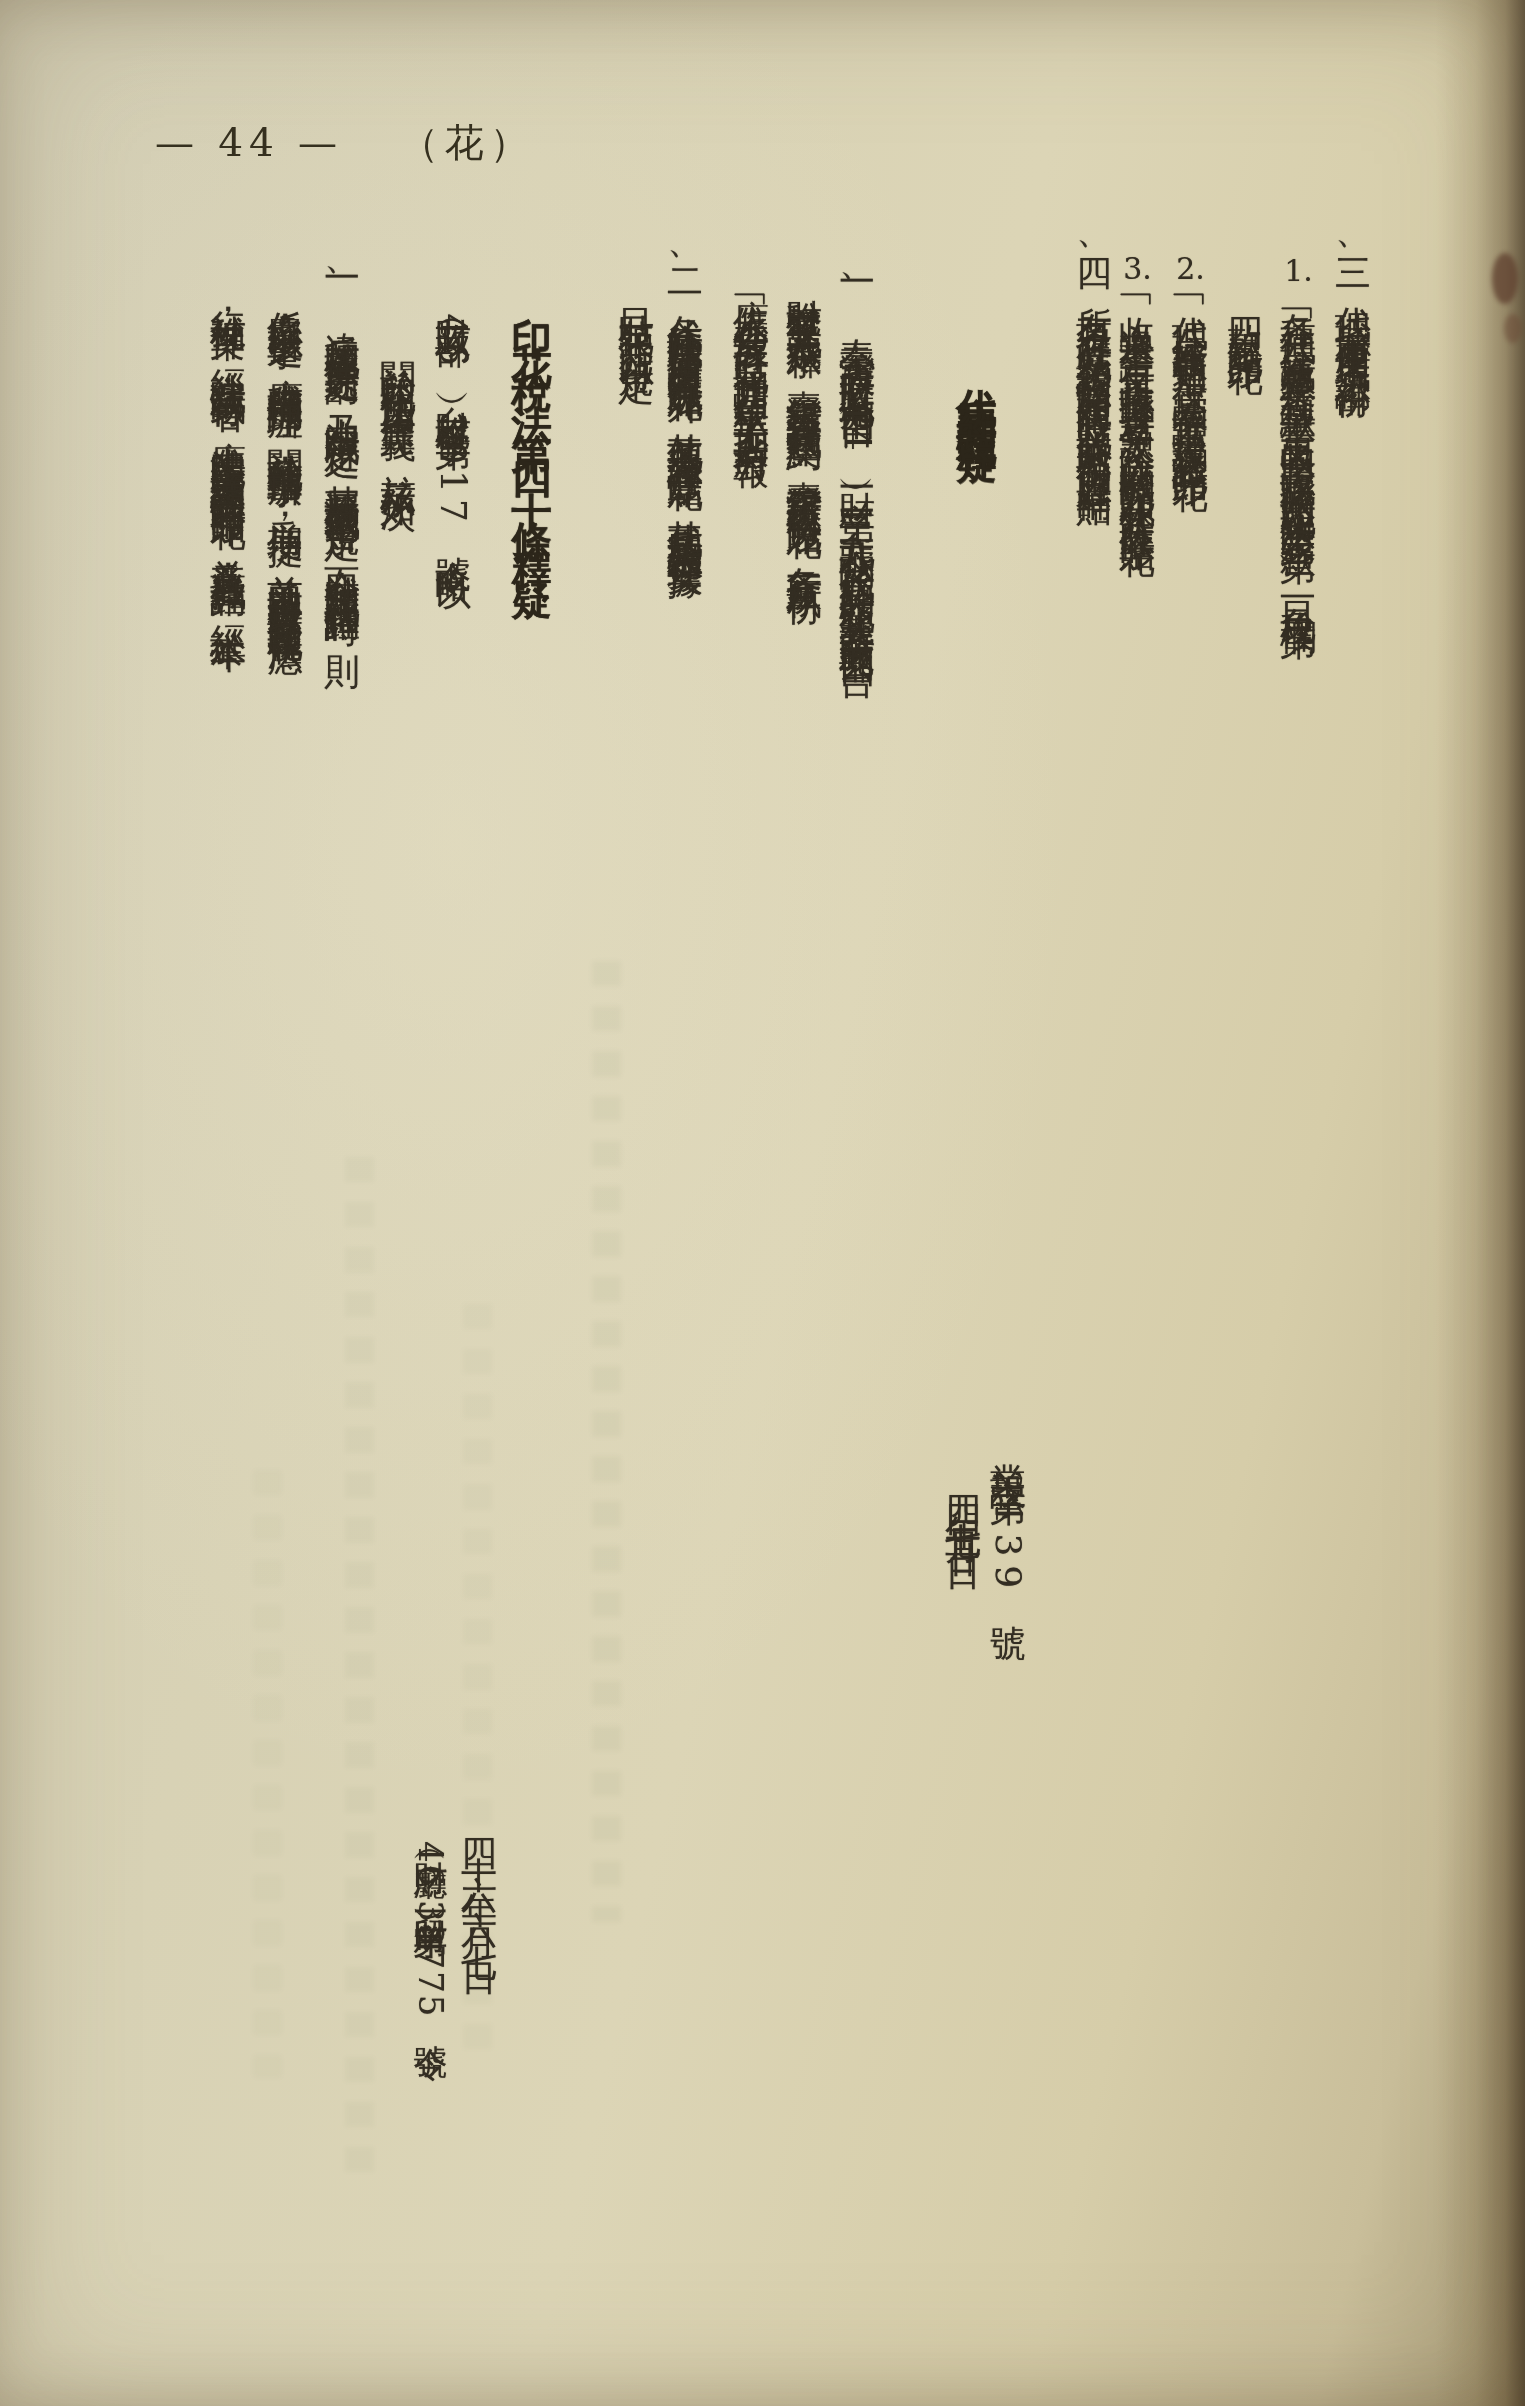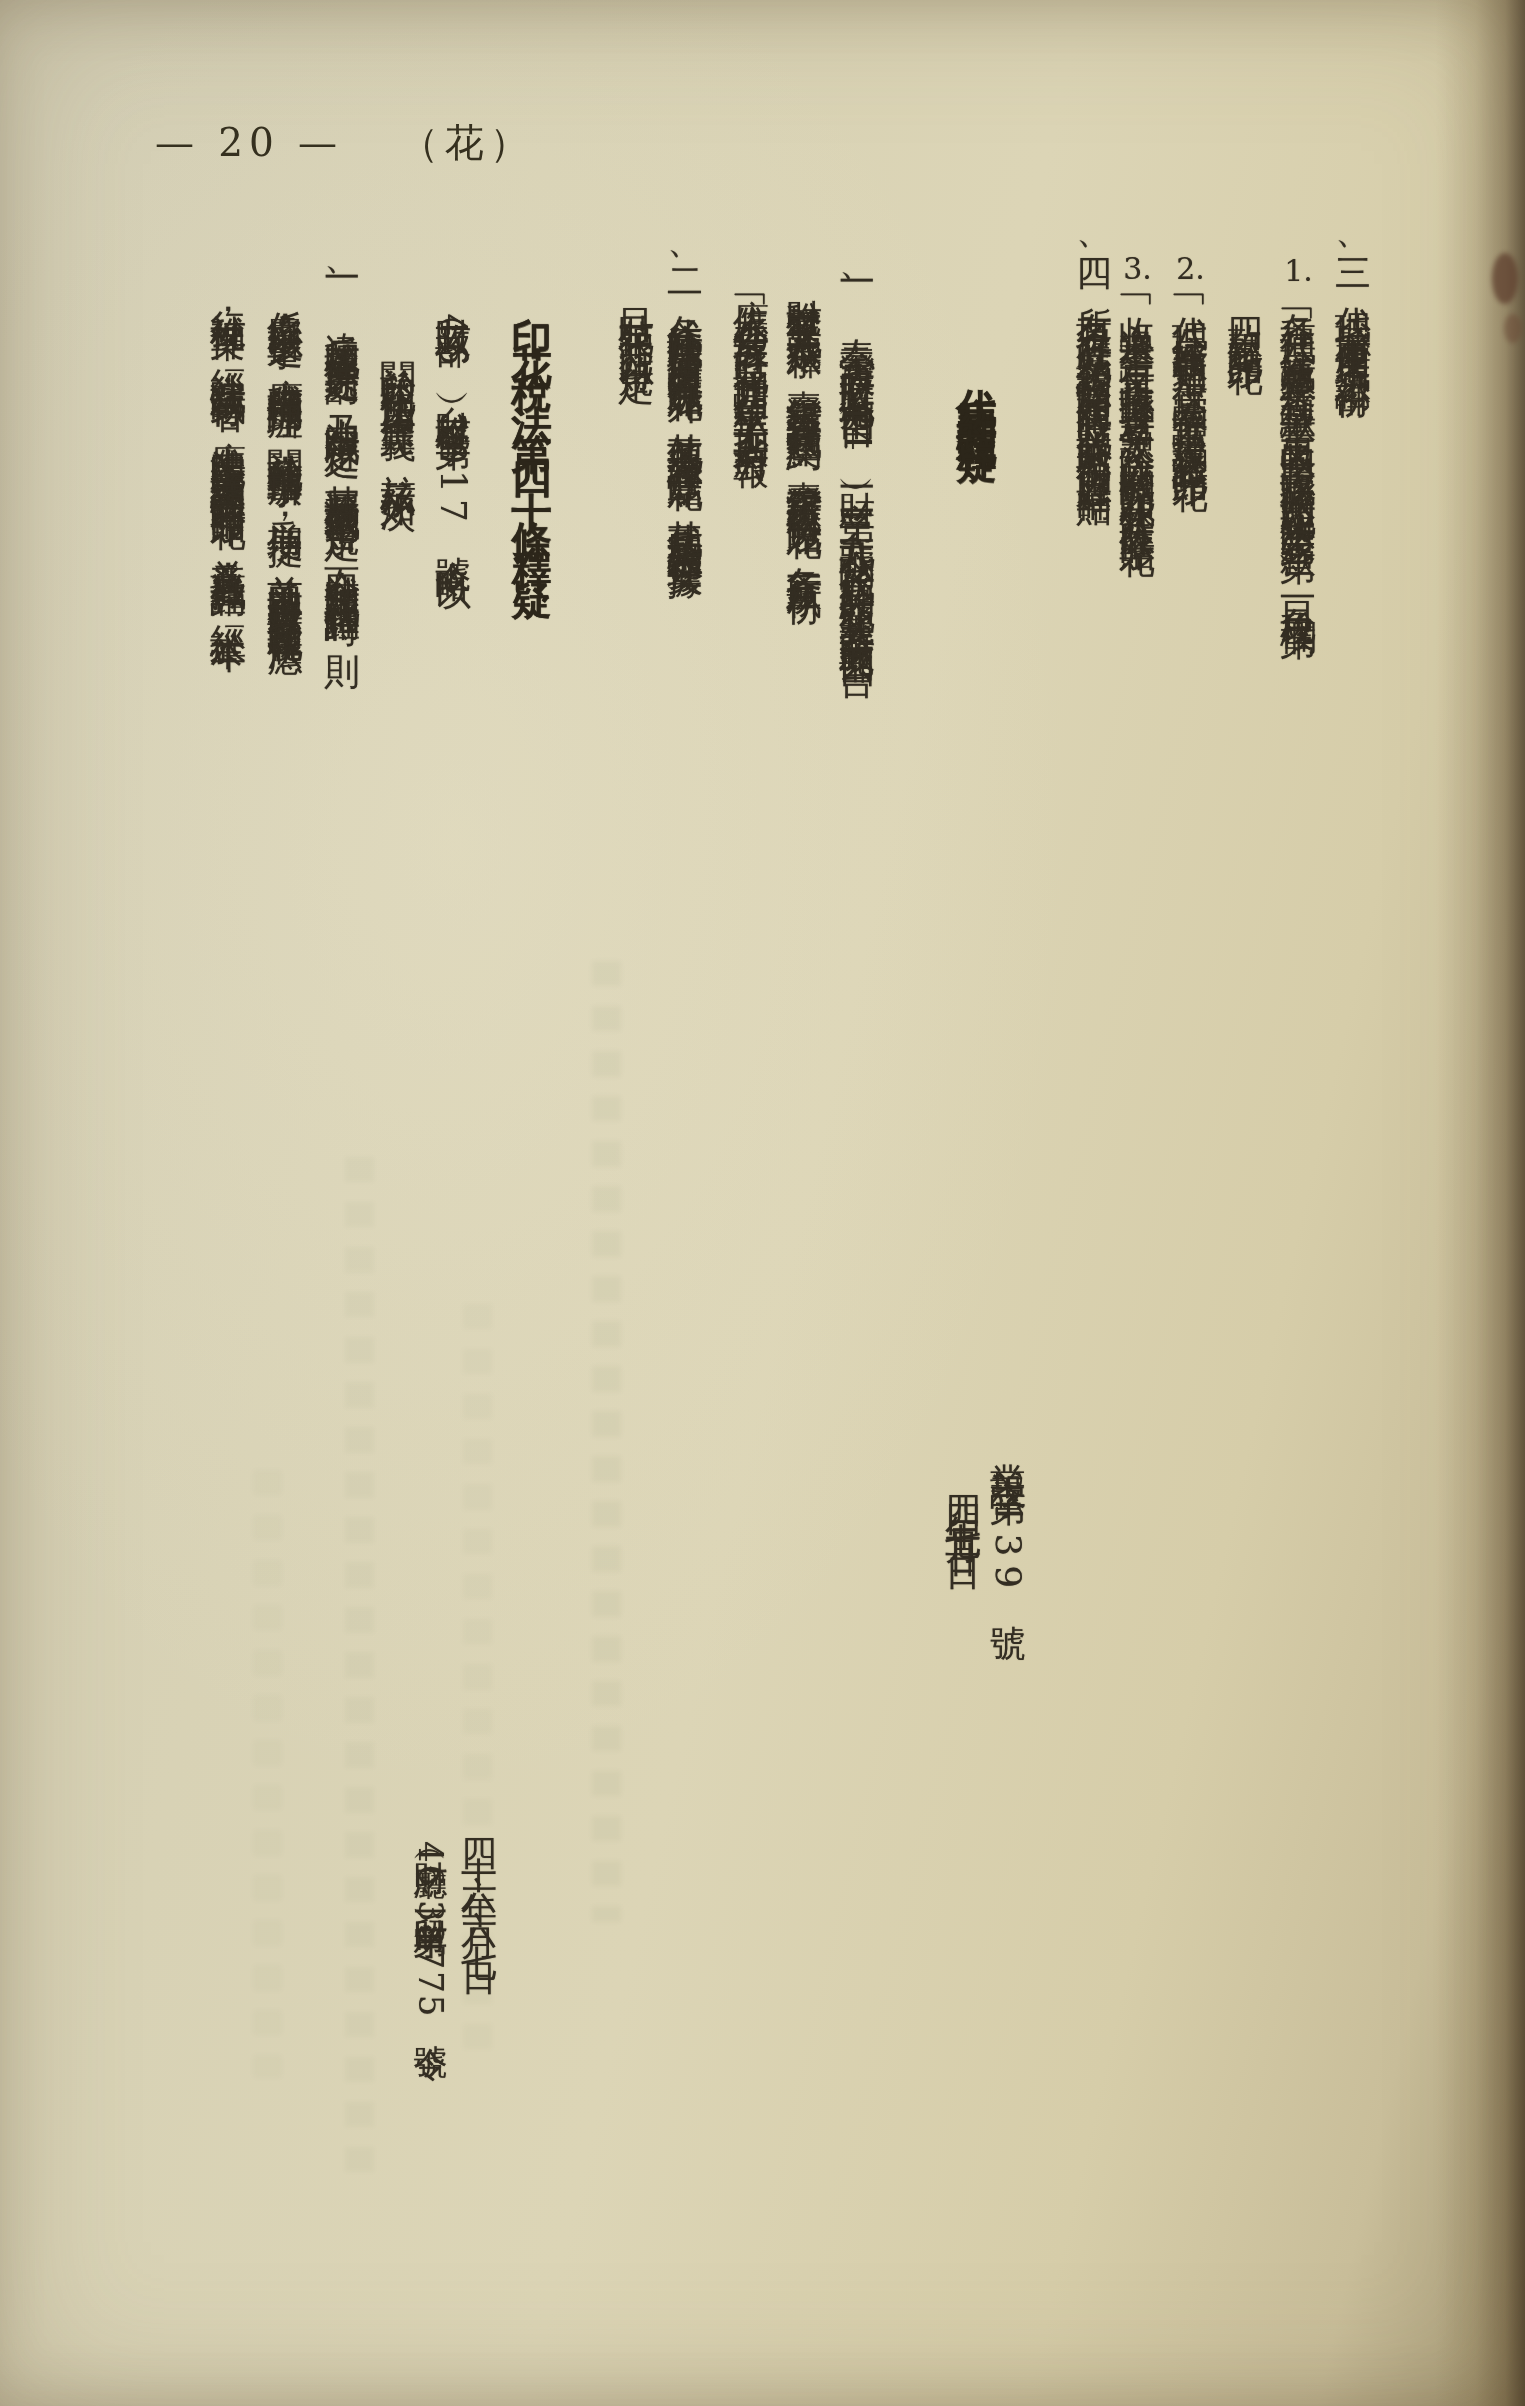--- a/index.html
+++ b/index.html
@@ -46,21 +46,21 @@
 <div class="vignette"></div>
 <div class="binding"></div>
 <div class="spot spot1"></div>
 <div class="spot spot2"></div>
 <div class="ghost g1"></div>
 <div class="ghost g2"></div>
 <div class="ghost g3"></div>
 <div class="ghost g4"></div>
 
 <div class="pagehead">
-  <span>— 20 —</span><span class="gap"></span><span>（花）</span>
+  <span>— 44 —</span><span class="gap"></span><span>（花）</span>
 </div>
 
 <div class="col" style="left:1331px;top:231px;">三、代理省縣市庫使用各項憑證部份：</div>
 
 <div class="col" style="left:1276px;top:255px;"><span class="tcy">1.</span><span>各種「代理公庫送款憑單」各種「繳款書」「支出收回書」收據聯依照印花稅法附表第一款第(二)目免稅欄第</span></div>
 <div class="col" style="left:1223px;top:290px;">四款規定免貼印花。</div>
 
 <div class="col" style="left:1168px;top:253px;"><span class="tcy">2.</span><span>「代理公庫撥款通知單」「保管品寄存證」不屬課稅憑證免貼印花。</span></div>
 
 <div class="col" style="left:1115px;top:253px;"><span class="tcy">3.</span><span>「收入退還書」「支付書」收據聯書立者（領款人）除政府機關免貼印花外其餘應依率貼花。</span></div>

